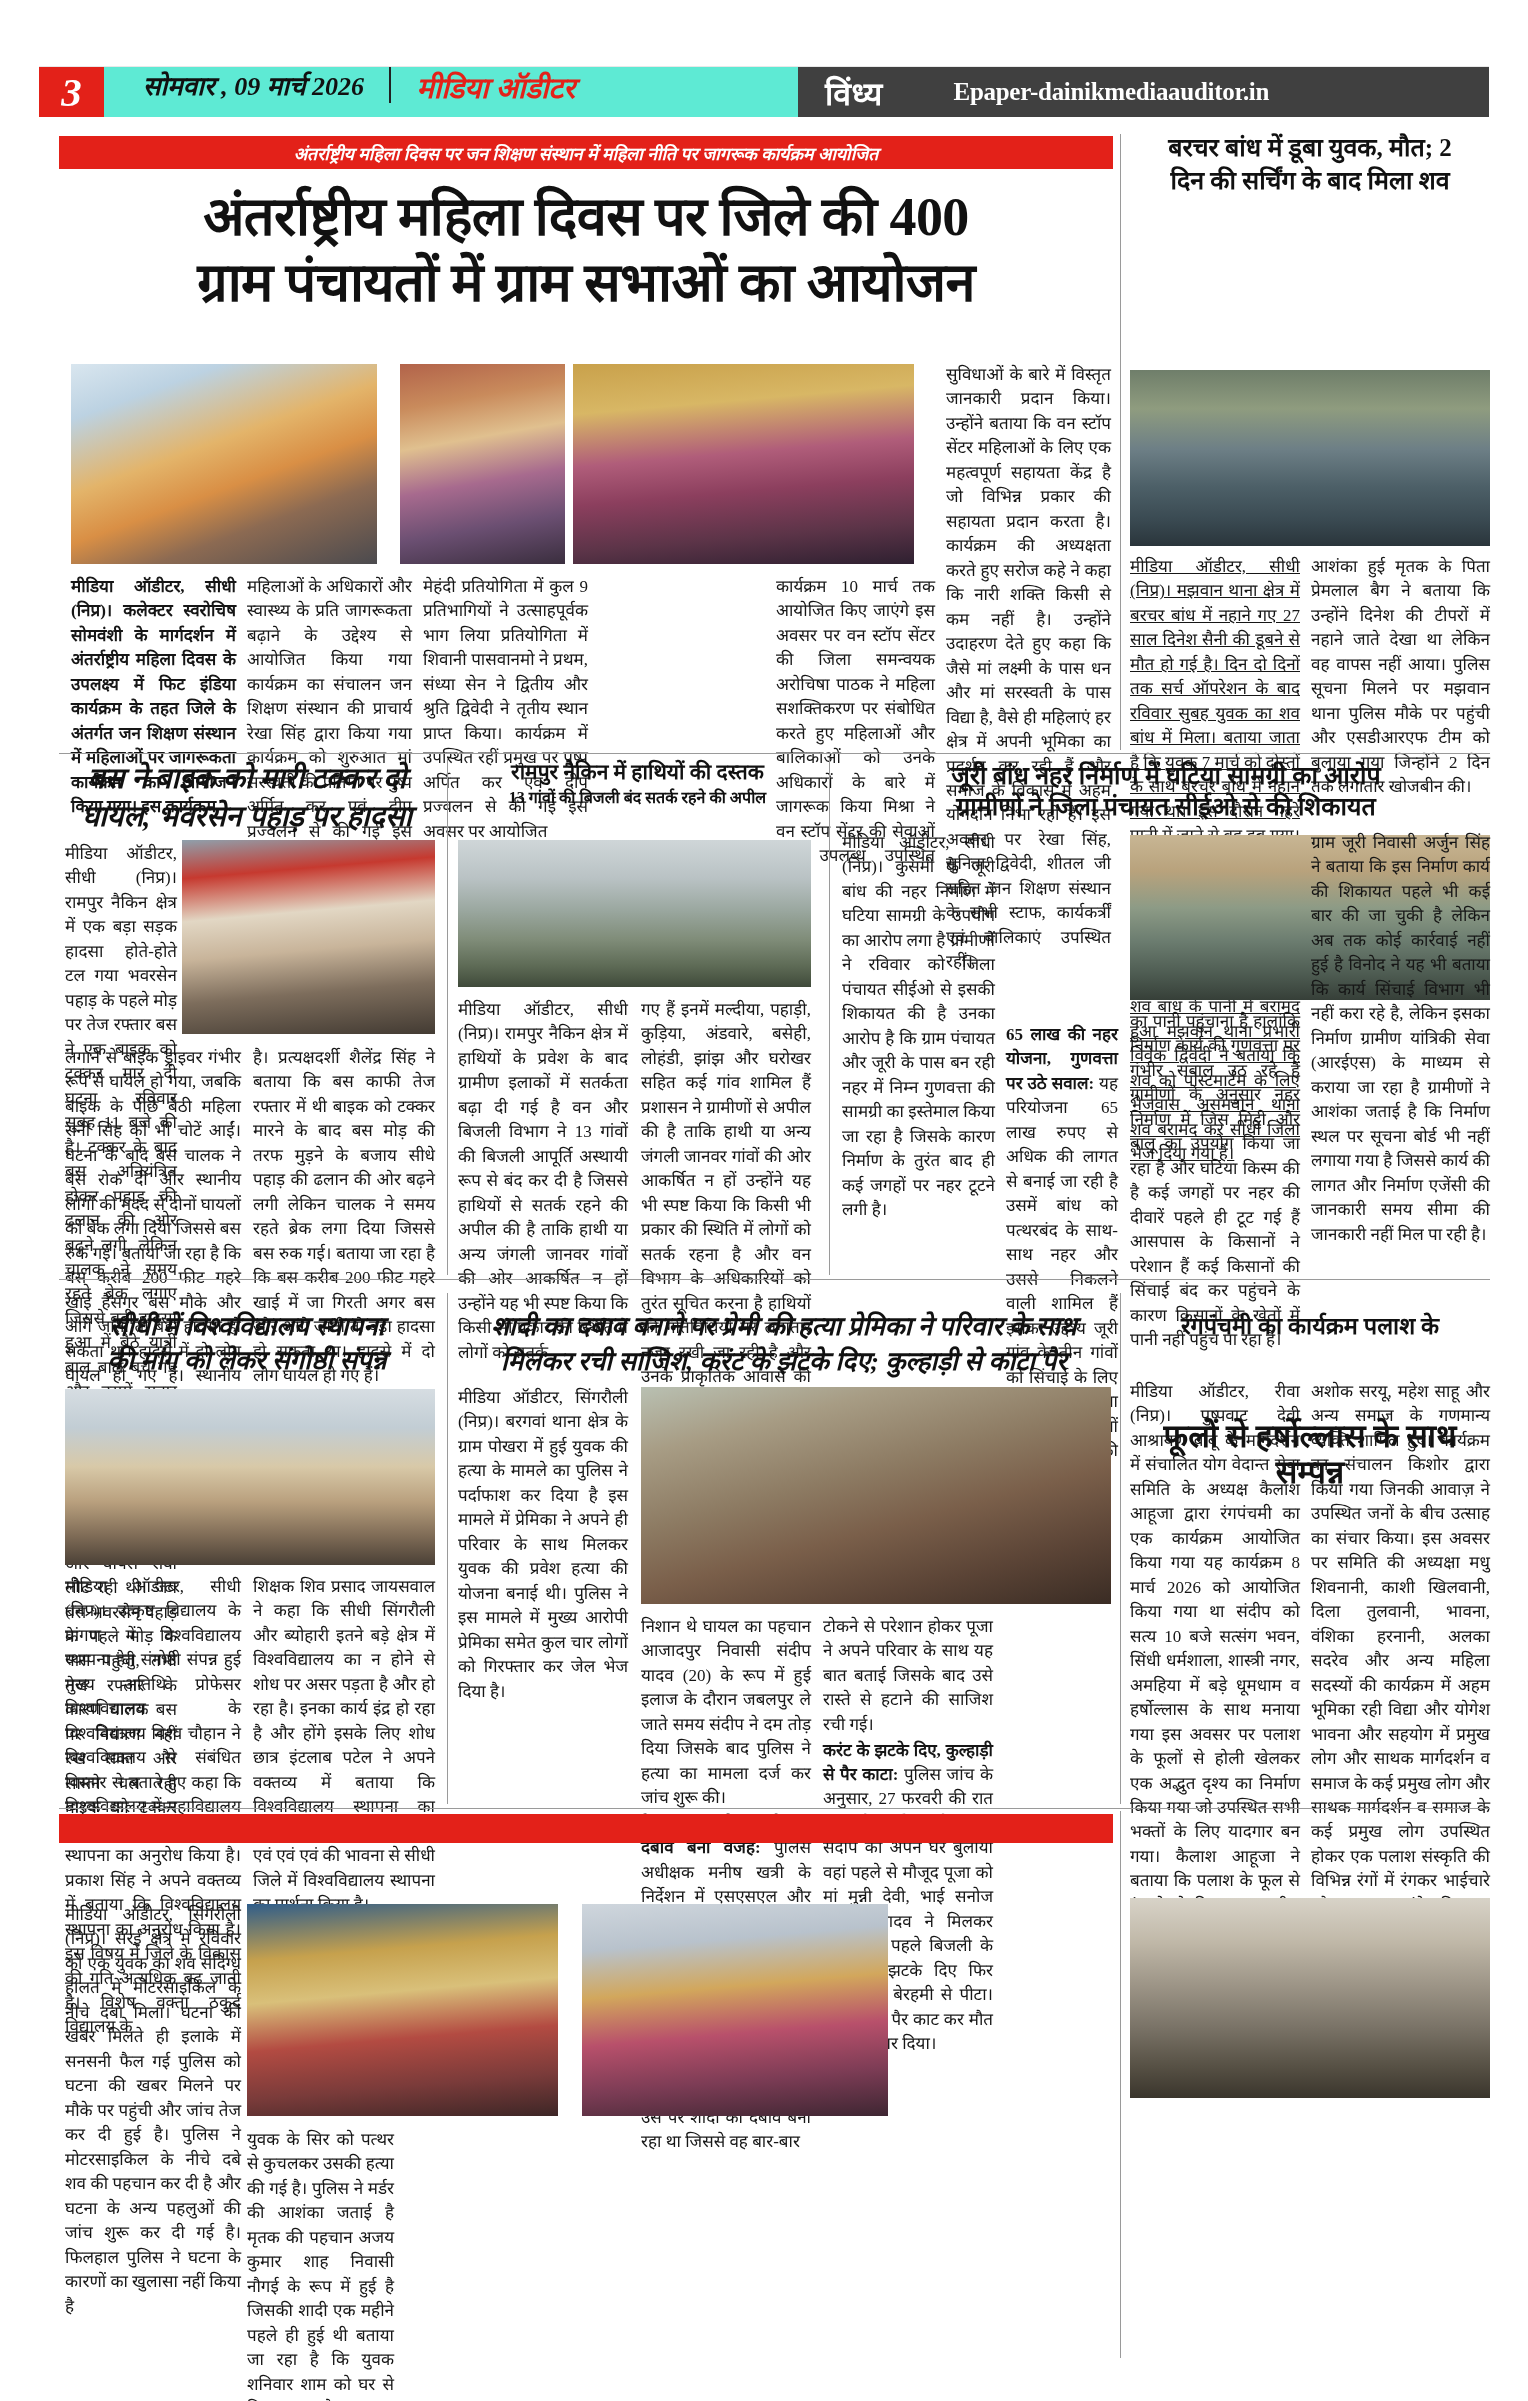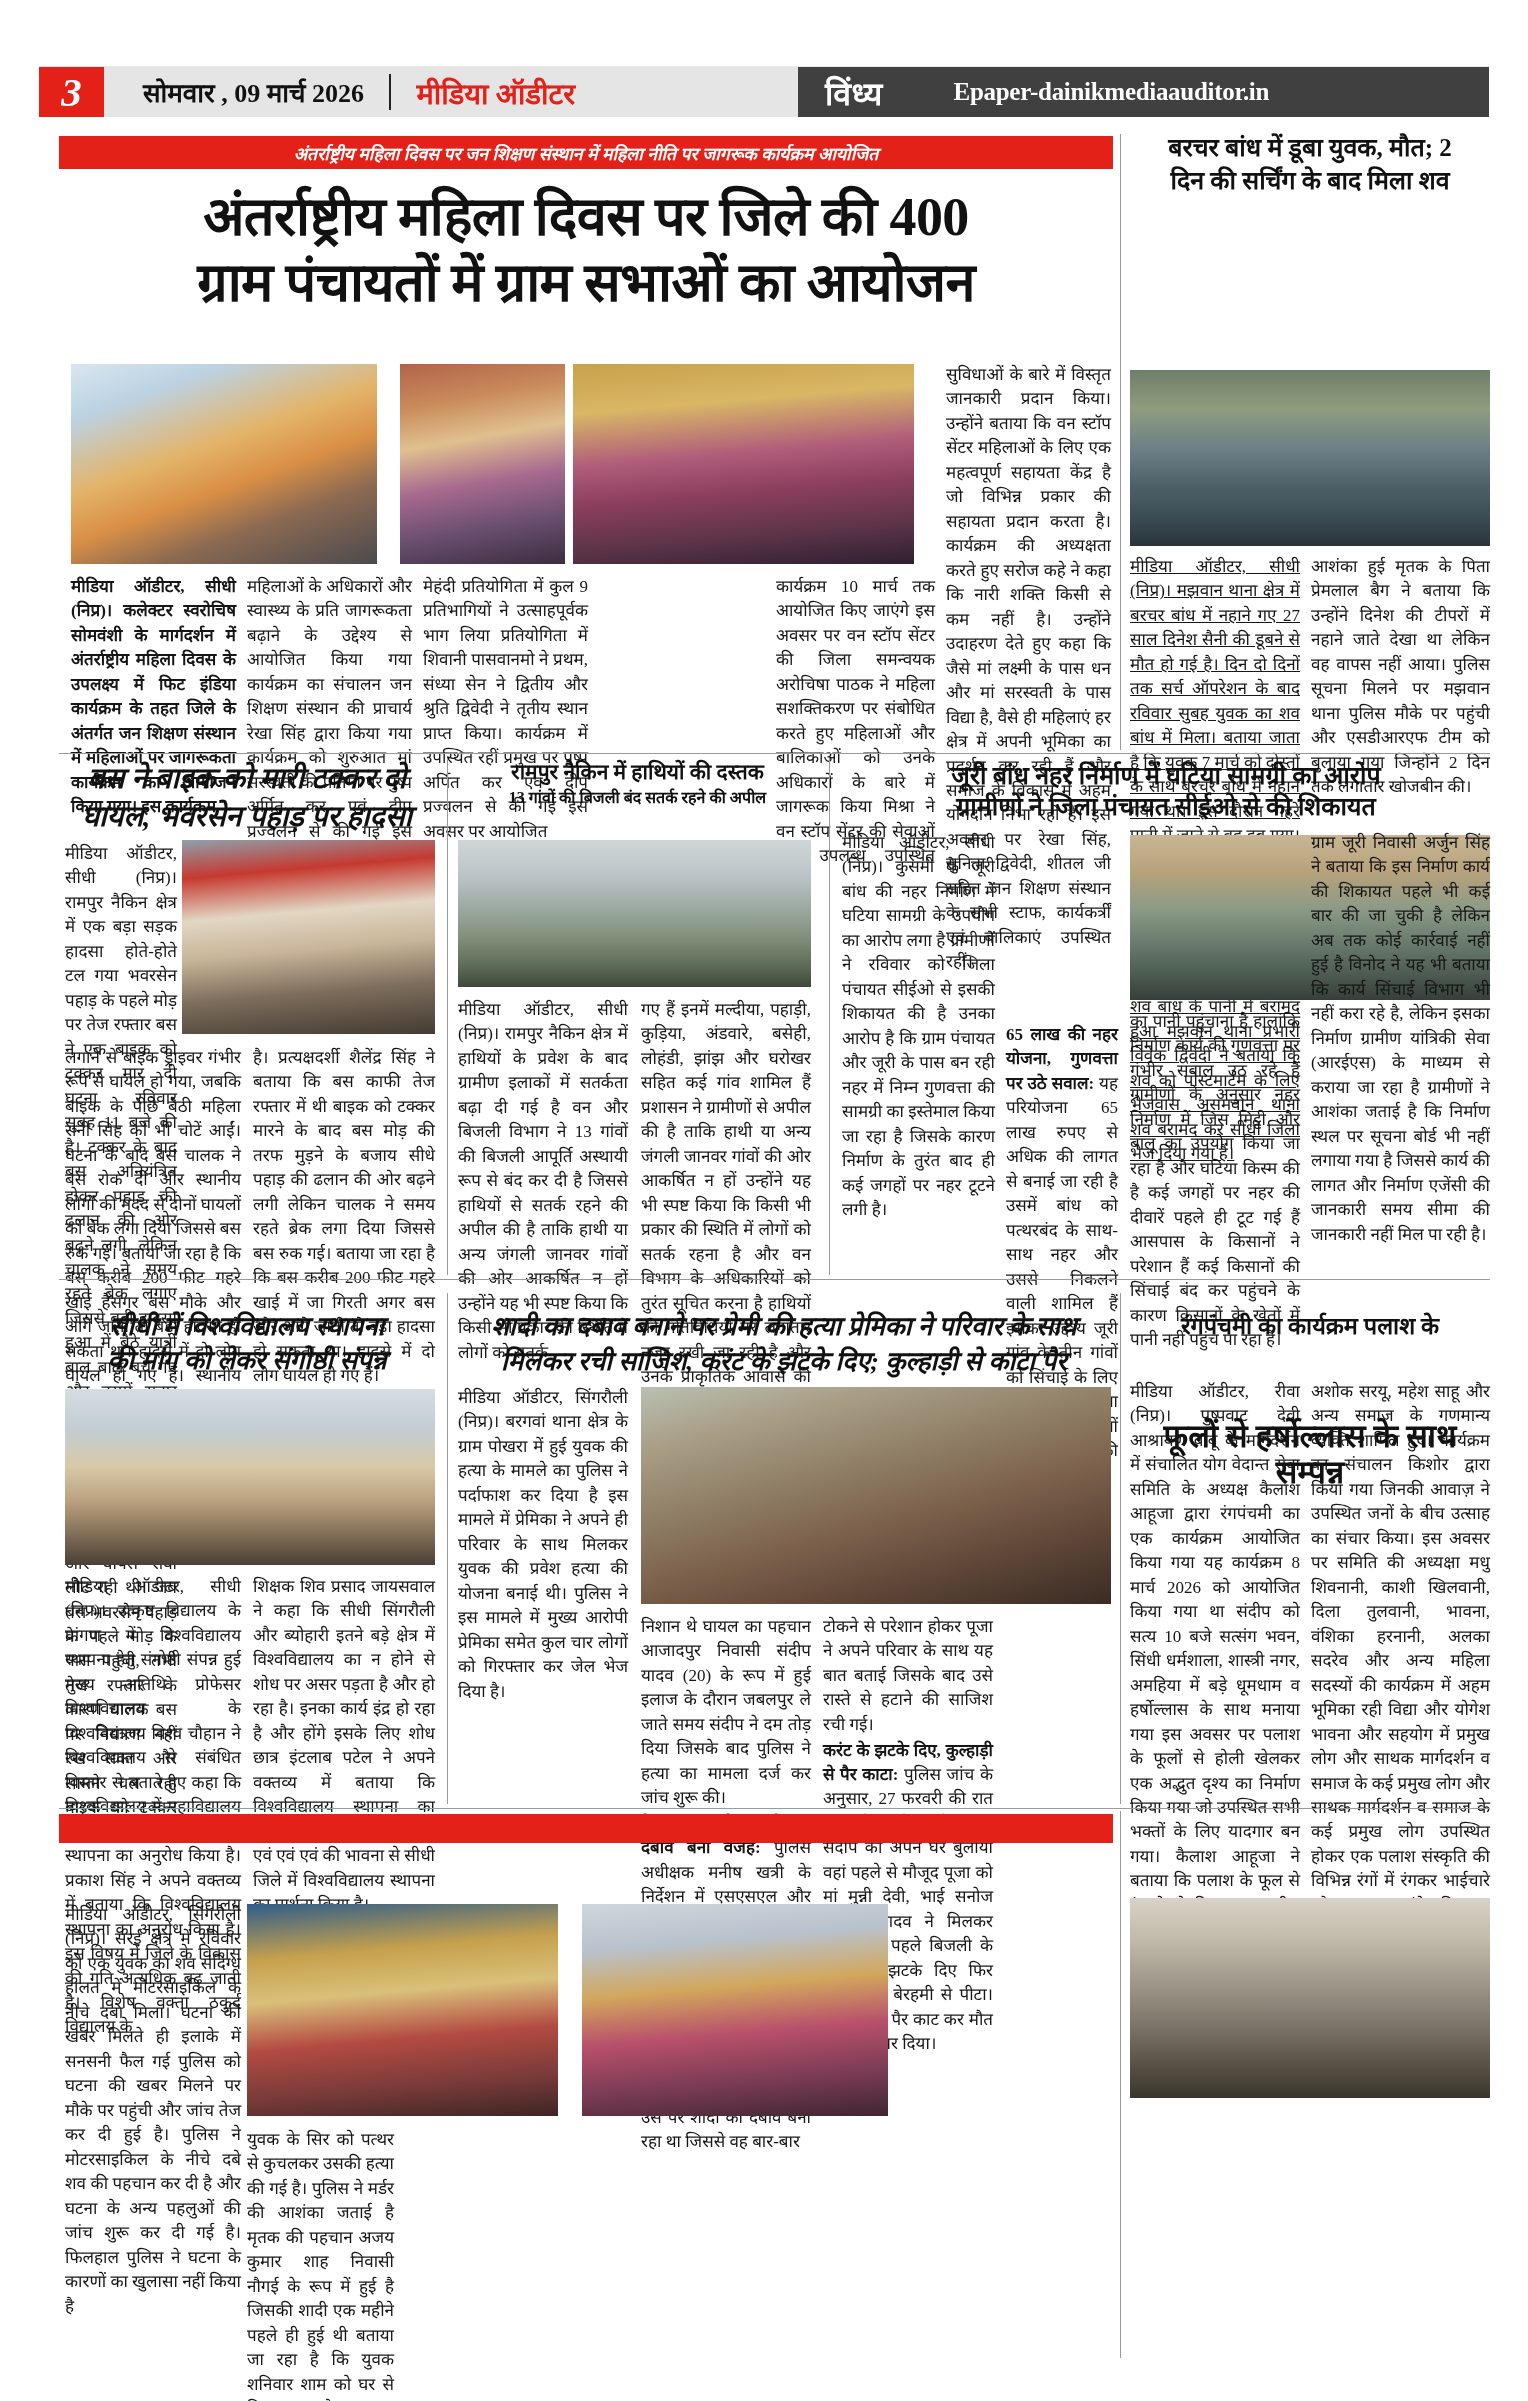--- a/index.html
+++ b/index.html
@@ -23,22 +23,22 @@
     border-top:1.8px solid #e8e8e8;
   }
   .page-num {
     width:65px; background:#e32119; color:#fff;
     display:flex; align-items:center; justify-content:center;
     font-family:"Liberation Serif", serif;
     font-weight:bold; font-size:41px; line-height:1;
     font-style:italic;
   }
   .mast-mid {
-    flex:0 0 694px; background:#e5e5e5;
-    display:flex; align-items:center; gap:25px; padding-left:39px;
+    flex:0 0 694px; background:#5eead4;
+    display:flex; gap:25px; padding-left:39px;font-style:italic;
   }
   .mast-date {
     font-family:"Liberation Serif", serif;
     font-weight:bold; font-size:26px; color:#111; white-space:nowrap;
   }
   .mast-sep { width:2.4px; height:36px; background:#222; }
   .mast-brand {
     font-family:"Liberation Serif", serif;
     font-weight:bold; font-size:29px; color:#e32119; white-space:nowrap;
   }

